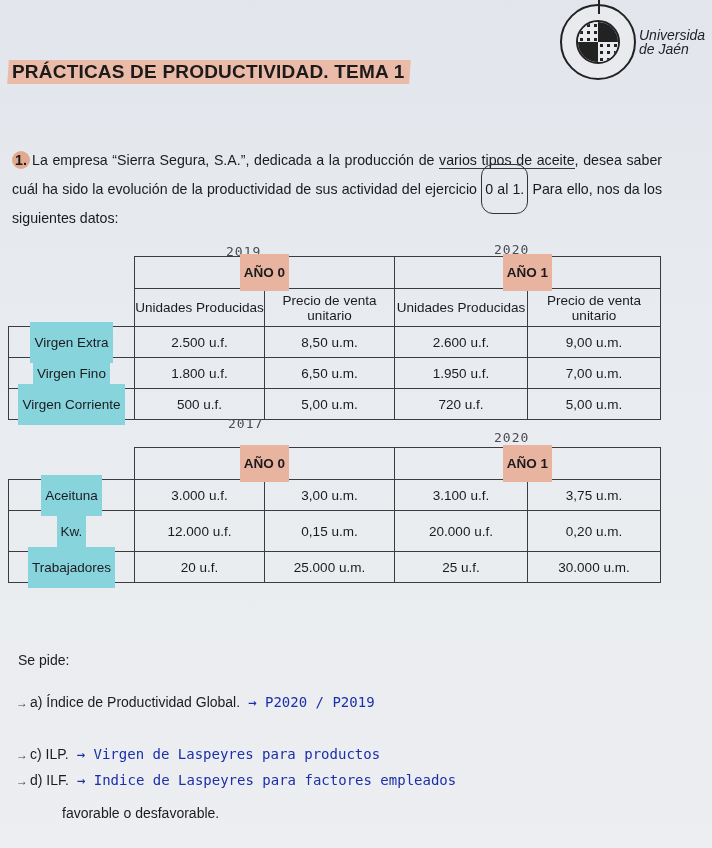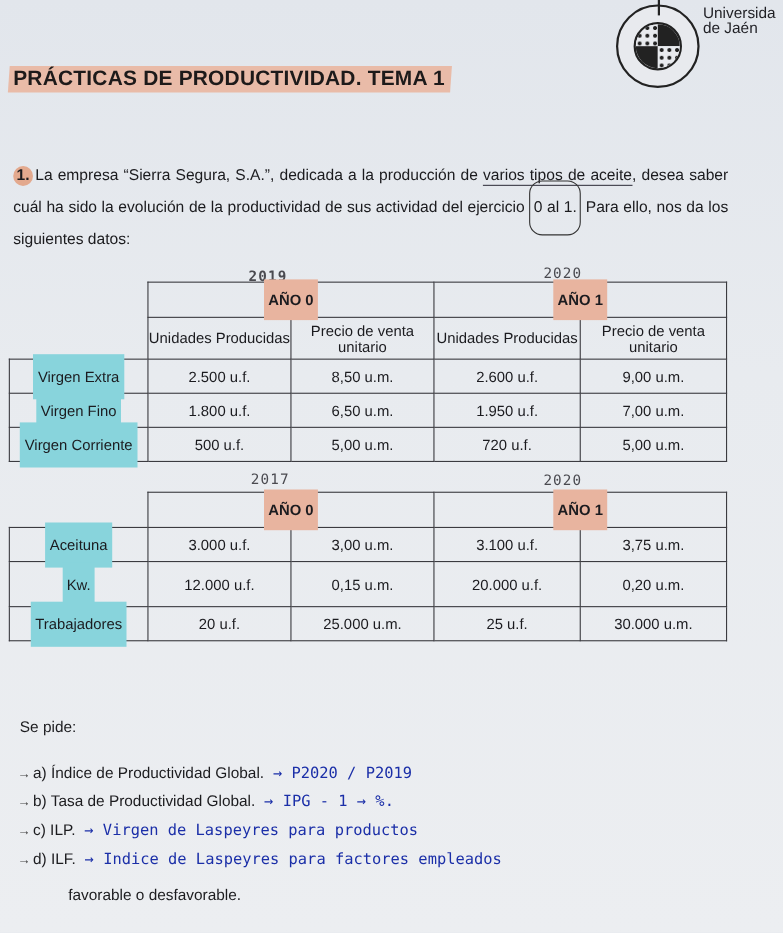--- a/index.html
+++ b/index.html
@@ -16,21 +16,21 @@
     
     .title {
       position: absolute; left: 8px; top: 60px;
       font-size: 19px; font-weight: bold; letter-spacing: 0.2px;
       background: #e9bba8; padding: 1px 6px 1px 4px;
       color: #1d1a1a;
       transform: skewX(-4deg);
     }
     .title span { display: inline-block; transform: skewX(4deg); }
     .logo {
-      position: absolute; left: 560px; top: 4px; display: flex; align-items: flex-start;
+      position: absolute; left: 560px; top: 4px; display: flex; align-items: center; font-style: italic;
     }
     .seal {
       width: 76px; height: 76px; border-radius: 50%;
       border: 2px solid #222; position: relative; background: #e8eaee;
     }
     .seal-inner {
       position: absolute; left: 14px; top: 14px; width: 44px; height: 44px;
       border-radius: 50%; border: 2px solid #222; overflow: hidden;
       display: grid; grid-template-columns: 1fr 1fr; grid-template-rows: 1fr 1fr;
     }
@@ -121,21 +121,21 @@
     <div class="logo-text">
       <div>Universida</div>
       <div>de Jaén</div>
     </div>
   </div>
 
   <div class="statement">
     <span class="num">1.</span><span>La empresa “Sierra Segura, S.A.”, dedicada a la producción de </span><span class="uline">varios tipos de aceite</span><span>, desea saber cuál ha sido la evolución de la productividad de sus actividad del ejercicio </span><span class="circled">0 al 1.</span><span> Para ello, nos da los siguientes datos:</span>
   </div>
 
-  <div class="hw" style="left:226px;top:244px;font-weight:bold;">2019</div>
+  <div class="hw" style="left:226px;top:244px;">2019</div>
   <div class="hw" style="left:494px;top:242px;">2020</div>
   <table class="t1">
     <colgroup>
       <col style="width:126px">
         <col style="width:130px">
         <col style="width:130px">
         <col style="width:133px">
         <col style="width:133px">
     </colgroup>
     <tbody>
@@ -168,21 +168,21 @@
     <tr style="height:31px">
       <td><span class="rowlabel-hl">Virgen Corriente</span></td>
       <td>500 u.f.</td>
           <td>5,00 u.m.</td>
       <td>720 u.f.</td>
           <td>5,00 u.m.</td>
     </tr>
   </tbody>
     </table>
 
-  <div class="hw" style="left:228px;top:429px;text-align:right;">2017</div>
+  <div class="hw" style="left:228px;top:416px;text-align:right;">2017</div>
   <div class="hw" style="left:494px;top:430px;">2020</div>
   <table class="t2">
     <colgroup>
       <col style="width:126px">
         <col style="width:130px">
         <col style="width:130px">
         <col style="width:133px">
         <col style="width:133px">
     </colgroup>
     <tbody>
@@ -213,23 +213,20 @@
           <td>30.000 u.m.</td>
     </tr>
   </tbody>
     </table>
 
   <div class="pide-title">Se pide:</div>
 
   <div class="q" style="top:694px;">
     <span class="arrow">→</span><span>a) Índice de Productividad Global.</span><span class="ink">→ P2020 / P2019</span>
   </div>
-  <div class="q" style="top:720px;">
-    <span class="arrow">→</span><span>b) Tasa de Productividad Global.</span><span class="ink">→ IPG - 1 → %.</span>
-  </div>
   <div class="q" style="top:746px;">
     <span class="arrow">→</span><span>c) ILP.</span><span class="ink">→ Virgen de Laspeyres para productos</span>
   </div>
   <div class="q" style="top:772px;">
     <span class="arrow">→</span><span>d) ILF.</span><span class="ink">→ Indice de Laspeyres para factores empleados</span>
   </div>
   <div class="q-e">
     <div class="indent">favorable o desfavorable.</div>
   </div>
 

